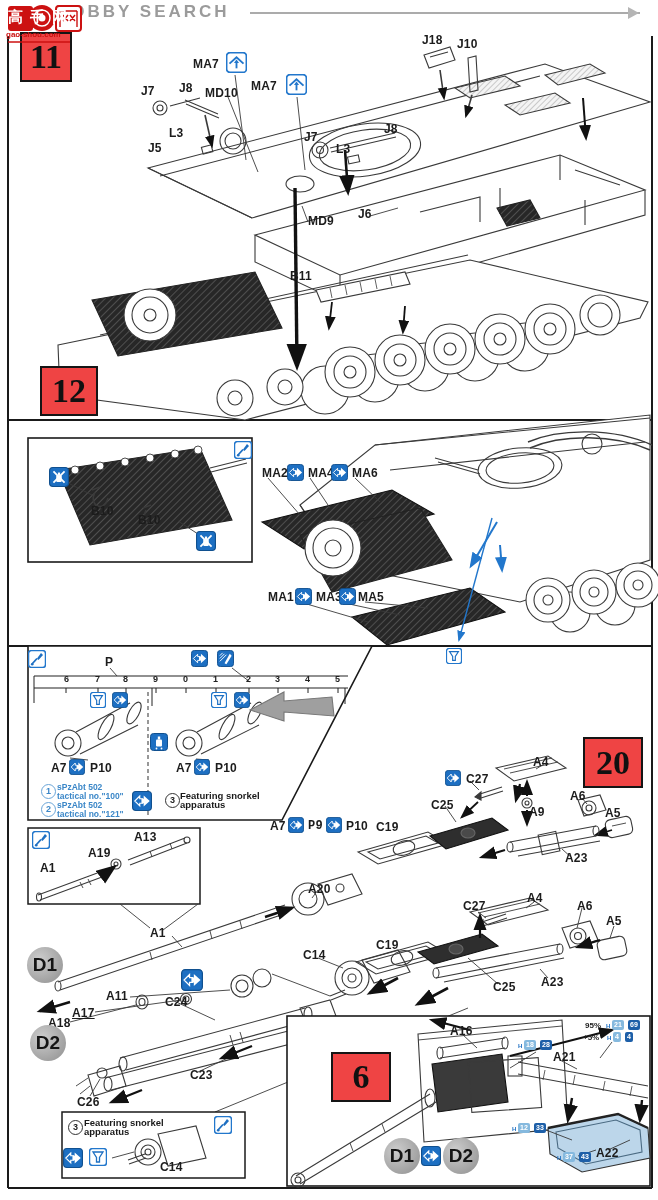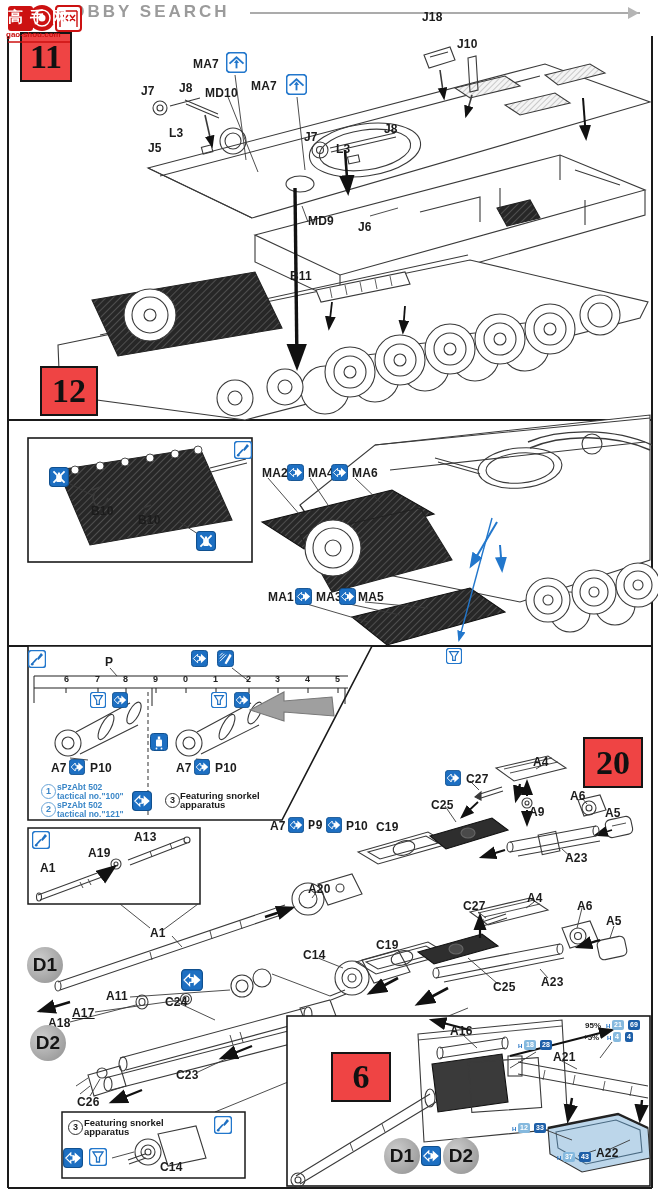--- a/index.html
+++ b/index.html
@@ -467,40 +467,40 @@
 <span class="wmsite" style="left:8px;top:8px;">高手网</span>
 <span class="wmtext" style="left:6px;top:30px;">gao-shou.com</span>
 
 <span class="brand" style="left:56px;top:2px;">HOBBY SEARCH</span>
 
 <div class="stepbox" style="left:20px;top:32px;width:48px;height:46px;">11</div>
 <div class="stepbox" style="left:40px;top:366px;width:54px;height:46px;">12</div>
 <div class="stepbox" style="left:583px;top:737px;width:56px;height:47px;">20</div>
 <div class="stepbox" style="left:331px;top:1052px;width:56px;height:46px;">6</div>
 
-<span class="lbl" style="left:422px;top:10px;">J18</span>
+<span class="lbl" style="left:422px;top:33px;">J18</span>
 <span class="lbl" style="left:457px;top:37px;">J10</span>
 <span class="lbl" style="left:193px;top:57px;">MA7</span>
 <svg class="ic" style="left:226px;top:52px;width:21px;height:21px;">
       <use href="#sym-bend"></use>
     </svg>
 <span class="lbl" style="left:251px;top:79px;">MA7</span>
 <svg class="ic" style="left:286px;top:74px;width:21px;height:21px;">
       <use href="#sym-bend"></use>
     </svg>
 <span class="lbl" style="left:141px;top:84px;">J7</span>
 <span class="lbl" style="left:179px;top:81px;">J8</span>
 <span class="lbl" style="left:205px;top:86px;">MD10</span>
 <span class="lbl" style="left:169px;top:126px;">L3</span>
 <span class="lbl" style="left:148px;top:141px;">J5</span>
 <span class="lbl" style="left:304px;top:130px;">J7</span>
 <span class="lbl" style="left:384px;top:122px;">J8</span>
 <span class="lbl" style="left:336px;top:142px;">L3</span>
 <span class="lbl" style="left:308px;top:214px;">MD9</span>
-<span class="lbl" style="left:358px;top:220px;">J6</span>
+<span class="lbl" style="left:358px;top:207px;">J6</span>
 <span class="lbl" style="left:290px;top:269px;">B11</span>
 
 <svg class="ic" style="left:234px;top:441px;width:18px;height:18px;">
       <use href="#sym-paint"></use>
     </svg>
 <svg class="ic" style="left:49px;top:467px;width:20px;height:20px;">
       <use href="#sym-nocement"></use>
     </svg>
 <svg class="ic" style="left:196px;top:531px;width:20px;height:20px;">
       <use href="#sym-nocement"></use>
@@ -625,21 +625,21 @@
 <span class="lbl" style="left:541px;top:975px;">A23</span>
 <div class="dcirc" style="left:27px;top:947px;">D1</div>
 <span class="lbl" style="left:106px;top:989px;">A11</span>
 <span class="lbl" style="left:72px;top:1006px;text-decoration:underline;">A17</span>
 <span class="lbl" style="left:48px;top:1016px;">A18</span>
 <svg class="ic" style="left:181px;top:969px;width:22px;height:22px;">
       <use href="#sym-swap"></use>
     </svg>
 <span class="lbl" style="left:165px;top:995px;">C24</span>
 <div class="dcirc" style="left:30px;top:1025px;">D2</div>
-<span class="lbl" style="left:176px;top:1068px;">C23</span>
+<span class="lbl" style="left:190px;top:1068px;">C23</span>
 <span class="lbl" style="left:77px;top:1095px;">C26</span>
 <span class="ncirc ndark" style="left:68px;top:1120px;">3</span>
 <span class="knote" style="left:84px;top:1117px;">Featuring snorkel</span>
 <span class="knote" style="left:84px;top:1126px;">apparatus</span>
 <svg class="ic" style="left:214px;top:1116px;width:18px;height:18px;">
       <use href="#sym-paint"></use>
     </svg>
 <svg class="ic" style="left:63px;top:1148px;width:20px;height:20px;">
       <use href="#sym-swap"></use>
     </svg>

